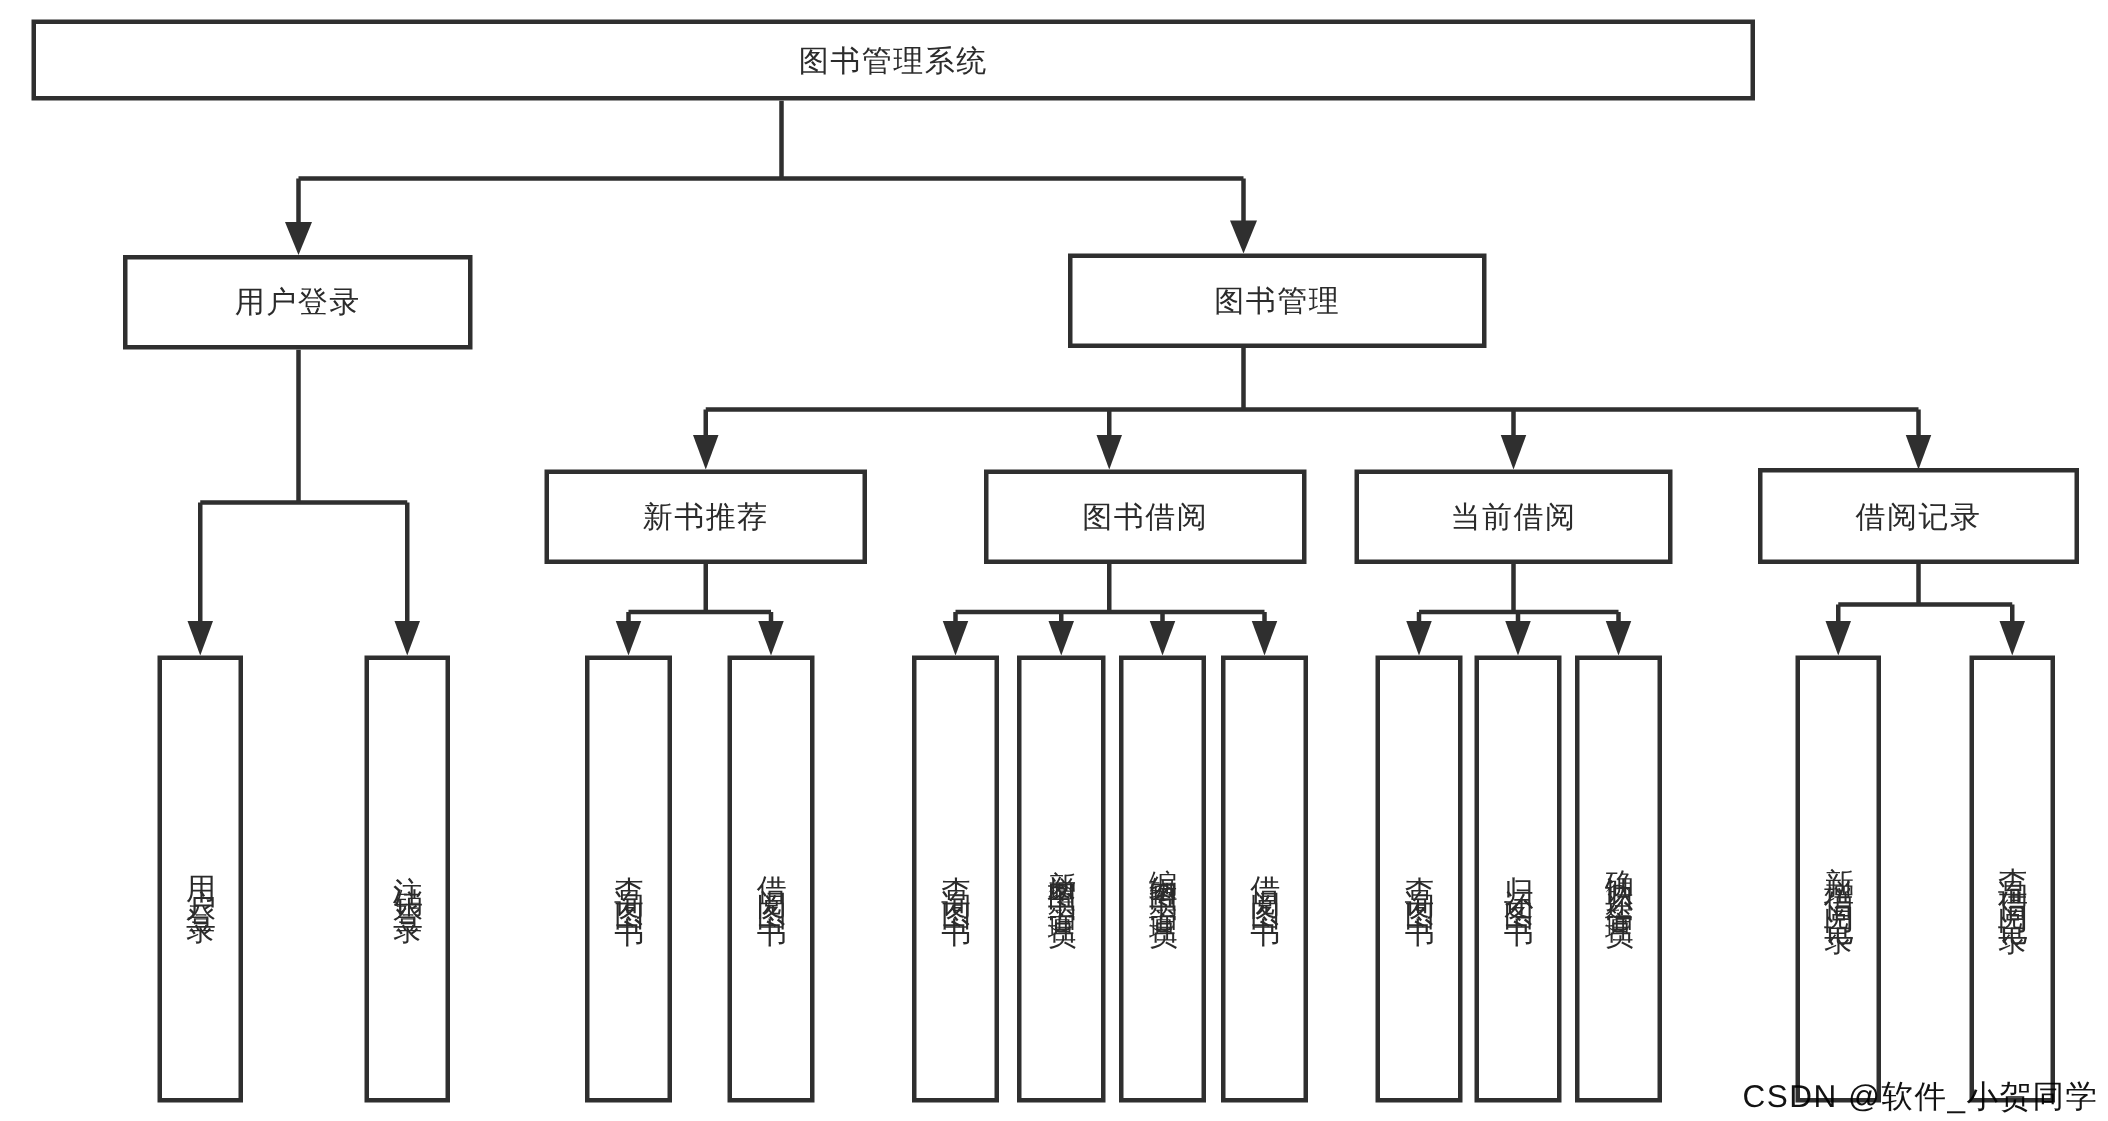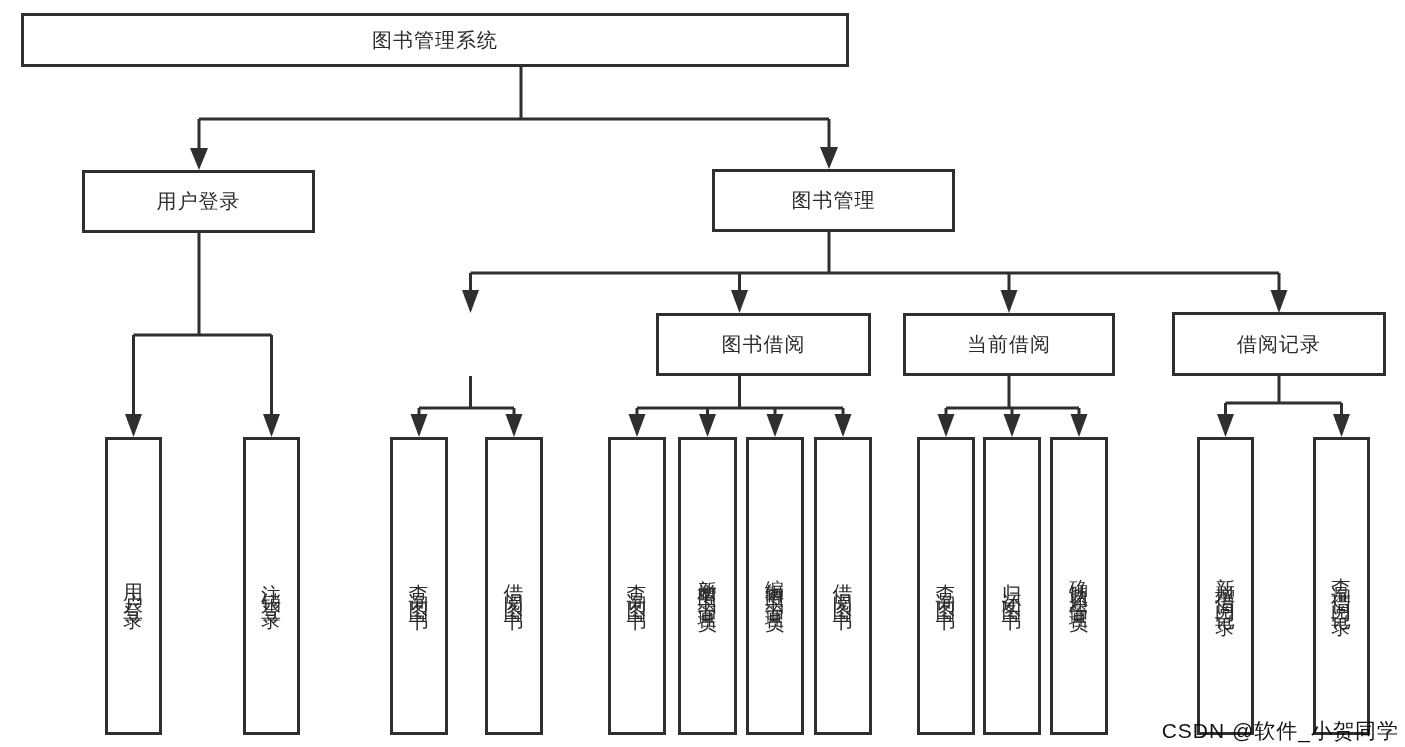--- a/index.html
+++ b/index.html
@@ -95,31 +95,34 @@
       <polygon points="1070.5,414 1087.5,414 1079,437" fill="#2f2f2f" stroke="none"></polygon>
     </g>
 
     <g>
       <path d="M1279,376 V403 M1225.5,403 H1341.5 M1225.5,403 V416 M1341.5,403 V416"></path>
       <polygon points="1217,414 1234,414 1225.5,437" fill="#2f2f2f" stroke="none"></polygon>
       <polygon points="1333,414 1350,414 1341.5,437" fill="#2f2f2f" stroke="none"></polygon>
     </g>
   </svg>
 
-  <div class="node" style="left:21px; top:13px; width:828px; height:54px;">
+  <div class="node" style="left:21px; top:13px; width:1149px; height:54px;">
     <span class="hlabel">图书管理系统</span>
   </div>
 
   <div class="node" style="left:82px; top:170px; width:233px; height:63px;">
     <span class="hlabel">用户登录</span>
   </div>
-  <div class="node" style="left:712px; top:169px; width:243px; height:63px;">
+  <div class="node" style="left:712px; top:169px; width:279px; height:63px;">
     <span class="hlabel">图书管理</span>
   </div>
 
+  <div class="node" style="left:363px; top:313px; width:215px; height:63px;">
+    <span class="hlabel">新书推荐</span>
+  </div>
   <div class="node" style="left:632px; top:313px; width:215px; height:63px;margin-left:24px;">
     <span class="hlabel">图书借阅</span>
   </div>
   <div class="node" style="left:903px; top:313px; width:212px; height:63px;">
     <span class="hlabel">当前借阅</span>
   </div>
   <div class="node" style="left:1172px; top:312px; width:214px; height:64px;">
     <span class="hlabel">借阅记录</span>
   </div>
 

